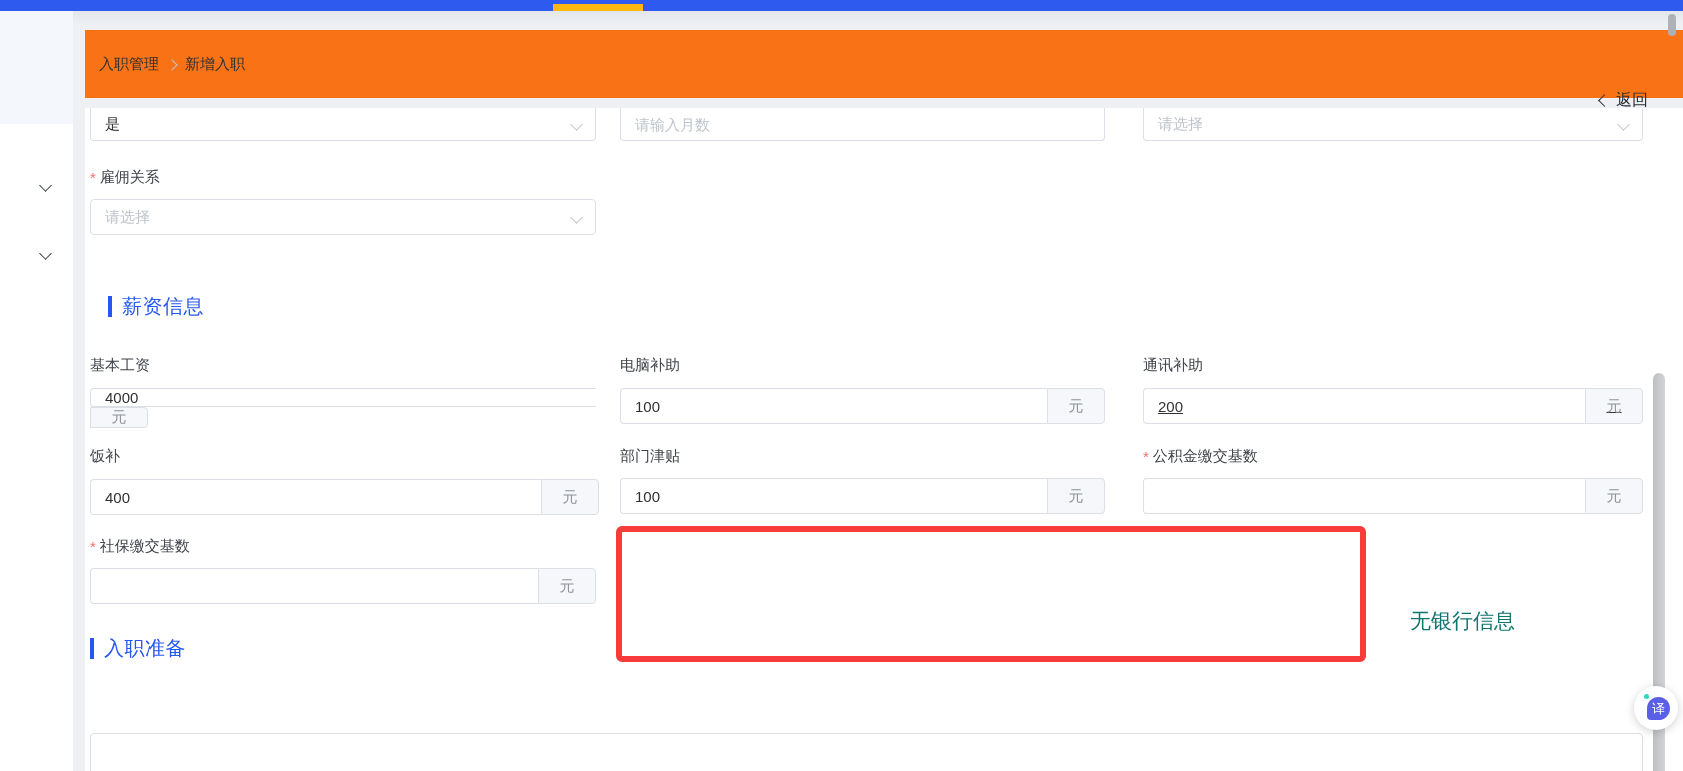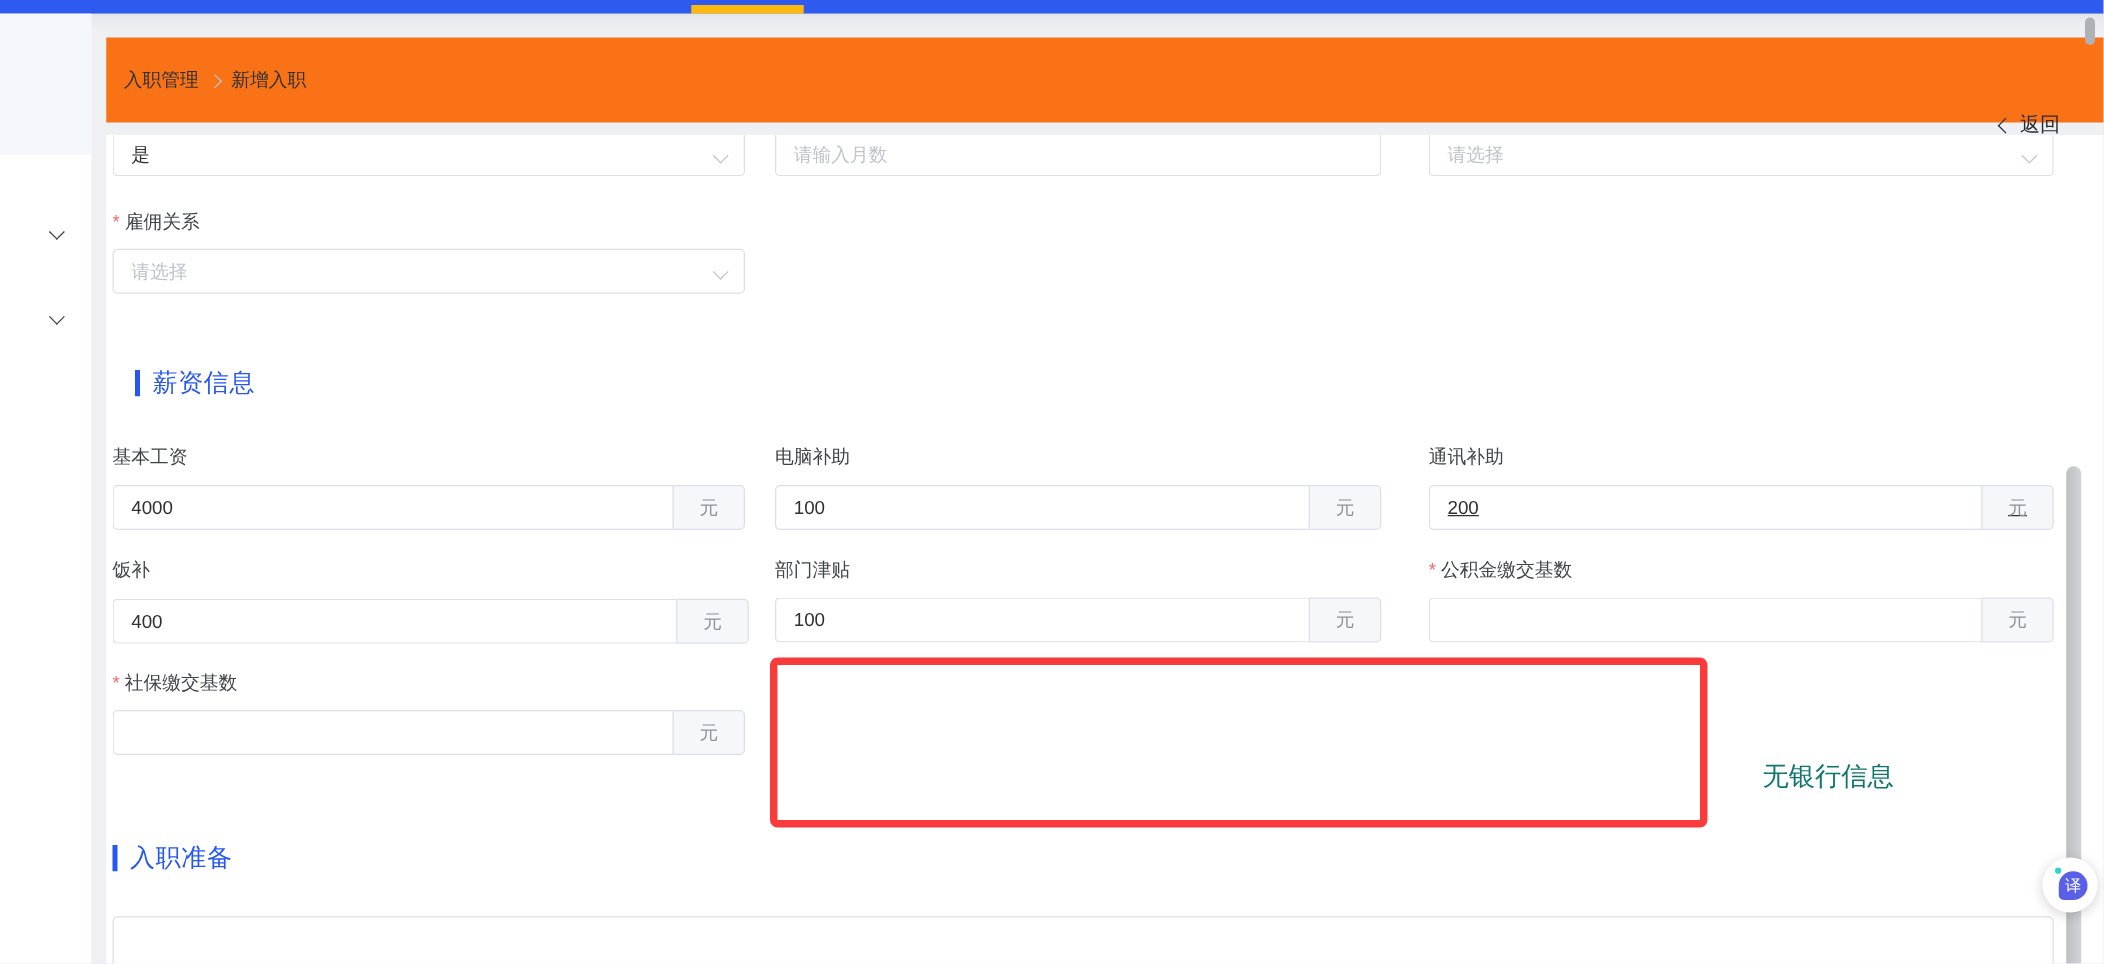--- a/index.html
+++ b/index.html
@@ -141,21 +141,21 @@
   <div class="flabel" style="left:90px; top:355px;">
     <span>基本工资</span>
   </div>
   <div class="flabel" style="left:620px; top:355px;">
     <span>电脑补助</span>
   </div>
   <div class="flabel" style="left:1143px; top:355px;">
     <span>通讯补助</span>
   </div>
 
-  <div class="igroup" style="left:90px; top:388px; width:506px;">
+  <div class="igroup" style="left:90px; top:388px; width:506px;flex-direction:column;">
     <input type="text" value="4000" style="">
     <div class="addon">元</div>
   </div>
   <div class="igroup" style="left:620px; top:388px; width:485px;">
     <input type="text" value="100" style="">
     <div class="addon">元</div>
   </div>
   <div class="igroup" style="left:1143px; top:388px; width:500px;text-decoration:underline;">
     <input type="text" value="200" style="">
     <div class="addon">元</div>
@@ -190,21 +190,21 @@
     <span>社保缴交基数</span>
   </div>
   <div class="igroup" style="left:90px; top:568px; width:506px;">
     <input type="text" value="" style="">
     <div class="addon">元</div>
   </div>
 
   <div class="red-rect"></div>
   <div class="red-note">无银行信息</div>
 
-  <div class="section-hd" style="left:90px; top:673px;">
+  <div class="section-hd" style="left:90px; top:635px;">
     <span class="section-bar"></span>
     <span class="section-title">入职准备</span>
   </div>
   <div class="bottom-box"></div>
 
   <div class="scroll-frag"></div>
   <div class="scroll-thumb"></div>
 
   <div class="trans-btn">
     <div class="trans-bubble">

